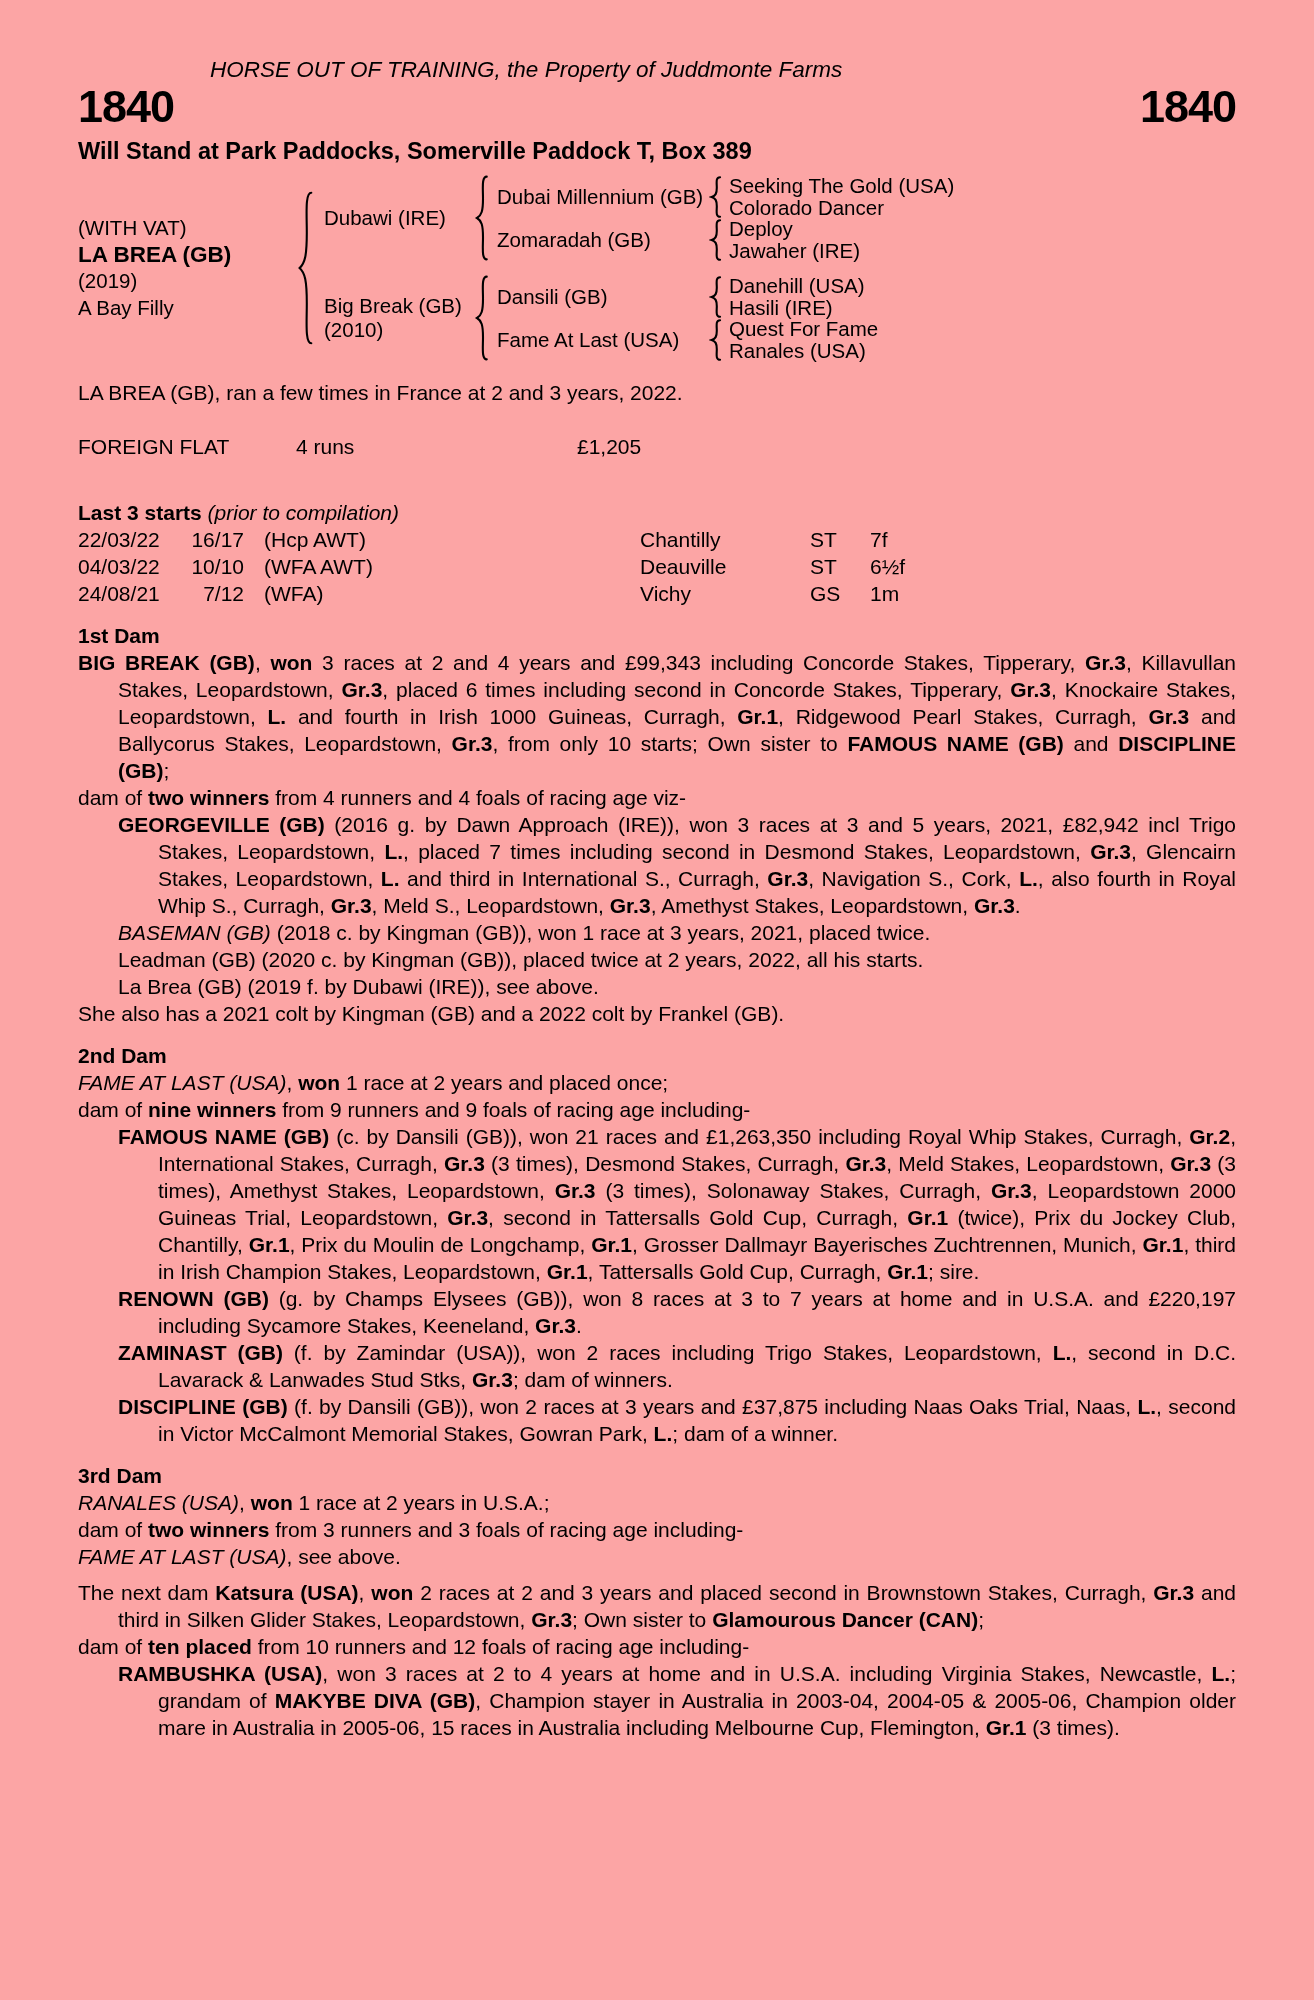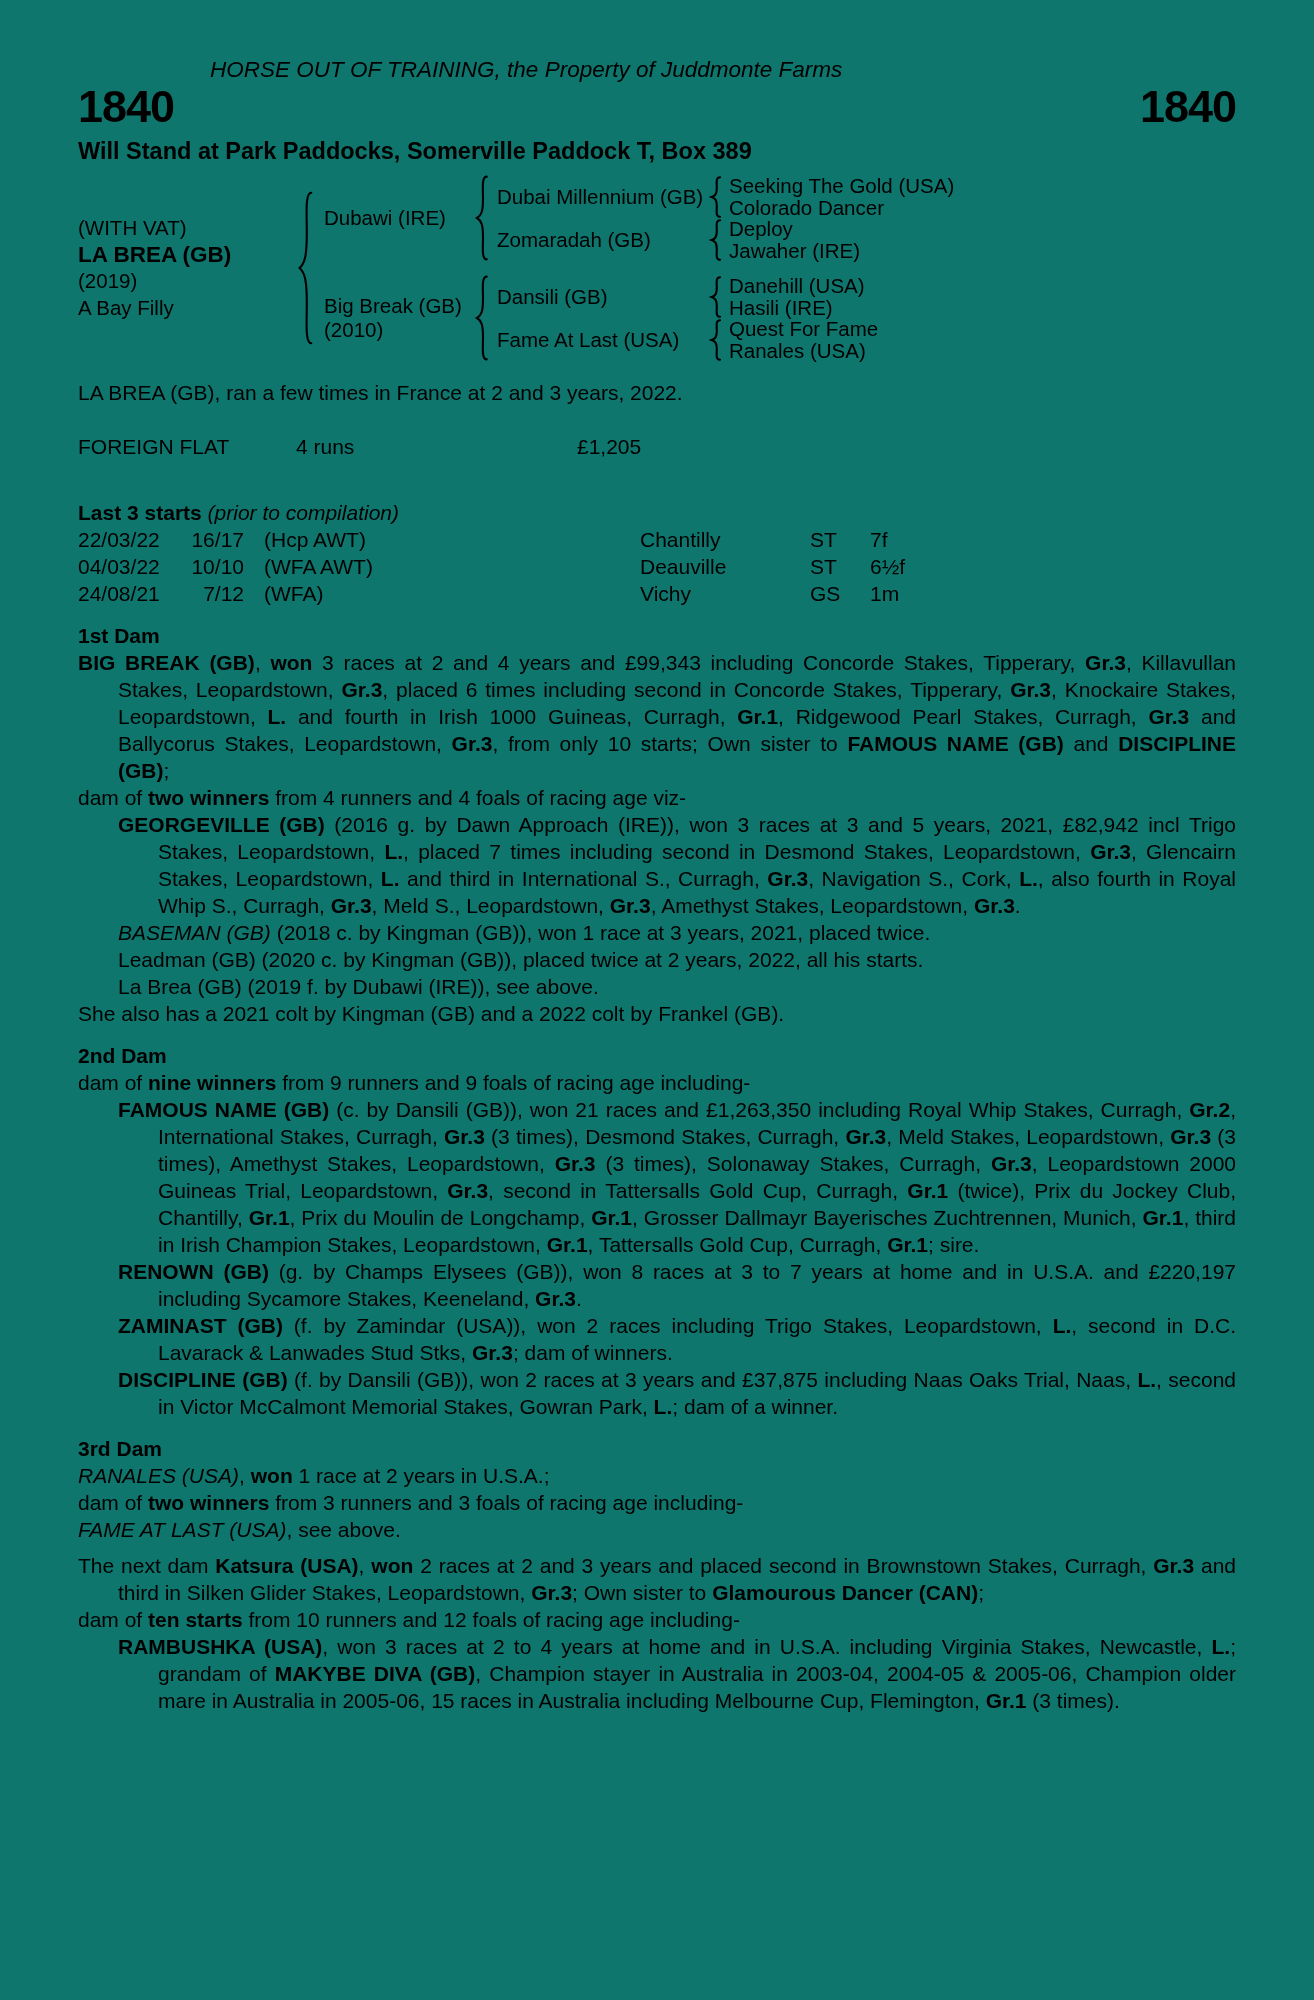--- a/index.html
+++ b/index.html
@@ -1,18 +1,18 @@
 <!DOCTYPE html>
 <html><head>
 <meta charset="utf-8">
 <style>
   html,body{margin:0;padding:0;background:#e8e8e8}
   .page{
     width:1314px;height:2000px;box-sizing:border-box;
-    margin:0 auto;background:#0f766e;color:#000;
+    margin:0 auto;background:#fca5a5;color:#000;
     padding:58px 78px 0 78px;
     font-family:"Liberation Sans", sans-serif;
     font-size:21px;line-height:27px;
     overflow:hidden;
   }
   p{margin:0}
   .b{font-weight:700}
   .i{font-style:italic}
   .just{text-align:justify}
   .ind1{padding-left:40px;text-indent:-40px}
@@ -186,28 +186,29 @@
   <div class="sec-heading first">1st Dam</div>
   <p class="just ind1"><span class="b">BIG BREAK (GB)</span><span>, </span><span class="b">won</span><span> 3 races at 2 and 4 years and £99,343 including Concorde Stakes, Tipperary, </span><span class="b">Gr.3</span><span>, Killavullan Stakes, Leopardstown, </span><span class="b">Gr.3</span><span>, placed 6 times including second in Concorde Stakes, Tipperary, </span><span class="b">Gr.3</span><span>, Knockaire Stakes, Leopardstown, </span><span class="b">L.</span><span> and fourth in Irish 1000 Guineas, Curragh, </span><span class="b">Gr.1</span><span>, Ridgewood Pearl Stakes, Curragh, </span><span class="b">Gr.3</span><span> and Ballycorus Stakes, Leopardstown, </span><span class="b">Gr.3</span><span>, from only 10 starts; Own sister to </span><span class="b">FAMOUS NAME (GB)</span><span> and </span><span class="b">DISCIPLINE (GB)</span><span>;</span></p>
   <p><span>dam of </span><span class="b">two winners</span><span> from 4 runners and 4 foals of racing age viz-</span></p>
   <p class="just ind2"><span class="b">GEORGEVILLE (GB)</span><span> (2016 g. by Dawn Approach (IRE)), won 3 races at 3 and 5 years, 2021, £82,942 incl Trigo Stakes, Leopardstown, </span><span class="b">L.</span><span>, placed 7 times including second in Desmond Stakes, Leopardstown, </span><span class="b">Gr.3</span><span>, Glencairn Stakes, Leopardstown, </span><span class="b">L.</span><span> and third in International S., Curragh, </span><span class="b">Gr.3</span><span>, Navigation S., Cork, </span><span class="b">L.</span><span>, also fourth in Royal Whip S., Curragh, </span><span class="b">Gr.3</span><span>, Meld S., Leopardstown, </span><span class="b">Gr.3</span><span>, Amethyst Stakes, Leopardstown, </span><span class="b">Gr.3</span><span>.</span></p>
   <p class="ind2"><span class="i">BASEMAN (GB)</span><span> (2018 c. by Kingman (GB)), won 1 race at 3 years, 2021, placed twice.</span></p>
   <p class="ind2"><span>Leadman (GB) (2020 c. by Kingman (GB)), placed twice at 2 years, 2022, all his starts.</span></p>
   <p class="ind2"><span>La Brea (GB) (2019 f. by Dubawi (IRE)), see above.</span></p>
   <p><span>She also has a 2021 colt by Kingman (GB) and a 2022 colt by Frankel (GB).</span></p>
 
   <div class="sec-heading">2nd Dam</div>
+  <p><span class="i">FAME AT LAST (USA)</span><span>, </span><span class="b">won</span><span> 1 race at 2 years and placed once;</span></p>
   <p><span>dam of </span><span class="b">nine winners</span><span> from 9 runners and 9 foals of racing age including-</span></p>
   <p class="just ind2"><span class="b">FAMOUS NAME (GB)</span><span> (c. by Dansili (GB)), won 21 races and £1,263,350 including Royal Whip Stakes, Curragh, </span><span class="b">Gr.2</span><span>, International Stakes, Curragh, </span><span class="b">Gr.3</span><span> (3 times), Desmond Stakes, Curragh, </span><span class="b">Gr.3</span><span>, Meld Stakes, Leopardstown, </span><span class="b">Gr.3</span><span> (3 times), Amethyst Stakes, Leopardstown, </span><span class="b">Gr.3</span><span> (3 times), Solonaway Stakes, Curragh, </span><span class="b">Gr.3</span><span>, Leopardstown 2000 Guineas Trial, Leopardstown, </span><span class="b">Gr.3</span><span>, second in Tattersalls Gold Cup, Curragh, </span><span class="b">Gr.1</span><span> (twice), Prix du Jockey Club, Chantilly, </span><span class="b">Gr.1</span><span>, Prix du Moulin de Longchamp, </span><span class="b">Gr.1</span><span>, Grosser Dallmayr Bayerisches Zuchtrennen, Munich, </span><span class="b">Gr.1</span><span>, third in Irish Champion Stakes, Leopardstown, </span><span class="b">Gr.1</span><span>, Tattersalls Gold Cup, Curragh, </span><span class="b">Gr.1</span><span>; sire.</span></p>
   <p class="just ind2"><span class="b">RENOWN (GB)</span><span> (g. by Champs Elysees (GB)), won 8 races at 3 to 7 years at home and in U.S.A. and £220,197 including Sycamore Stakes, Keeneland, </span><span class="b">Gr.3</span><span>.</span></p>
   <p class="just ind2"><span class="b">ZAMINAST (GB)</span><span> (f. by Zamindar (USA)), won 2 races including Trigo Stakes, Leopardstown, </span><span class="b">L.</span><span>, second in D.C. Lavarack &amp; Lanwades Stud Stks, </span><span class="b">Gr.3</span><span>; dam of winners.</span></p>
   <p class="just ind2"><span class="b">DISCIPLINE (GB)</span><span> (f. by Dansili (GB)), won 2 races at 3 years and £37,875 including Naas Oaks Trial, Naas, </span><span class="b">L.</span><span>, second in Victor McCalmont Memorial Stakes, Gowran Park, </span><span class="b">L.</span><span>; dam of a winner.</span></p>
 
   <div class="sec-heading">3rd Dam</div>
   <p><span class="i">RANALES (USA)</span><span>, </span><span class="b">won</span><span> 1 race at 2 years in U.S.A.;</span></p>
   <p><span>dam of </span><span class="b">two winners</span><span> from 3 runners and 3 foals of racing age including-</span></p>
   <p class="ind1"><span class="i">FAME AT LAST (USA)</span><span>, see above.</span></p>
 
   <p class="just ind1 gap-top"><span>The next dam </span><span class="b">Katsura (USA)</span><span>, </span><span class="b">won</span><span> 2 races at 2 and 3 years and placed second in Brownstown Stakes, Curragh, </span><span class="b">Gr.3</span><span> and third in Silken Glider Stakes, Leopardstown, </span><span class="b">Gr.3</span><span>; Own sister to </span><span class="b">Glamourous Dancer (CAN)</span><span>;</span></p>
-  <p><span>dam of </span><span class="b">ten starts</span><span> from 10 runners and 12 foals of racing age including-</span></p>
+  <p><span>dam of </span><span class="b">ten placed</span><span> from 10 runners and 12 foals of racing age including-</span></p>
   <p class="just ind2"><span class="b">RAMBUSHKA (USA)</span><span>, won 3 races at 2 to 4 years at home and in U.S.A. including Virginia Stakes, Newcastle, </span><span class="b">L.</span><span>; grandam of </span><span class="b">MAKYBE DIVA (GB)</span><span>, Champion stayer in Australia in 2003-04, 2004-05 &amp; 2005-06, Champion older mare in Australia in 2005-06, 15 races in Australia including Melbourne Cup, Flemington, </span><span class="b">Gr.1</span><span> (3 times).</span></p>
 
 </div>
 
 </body></html>

